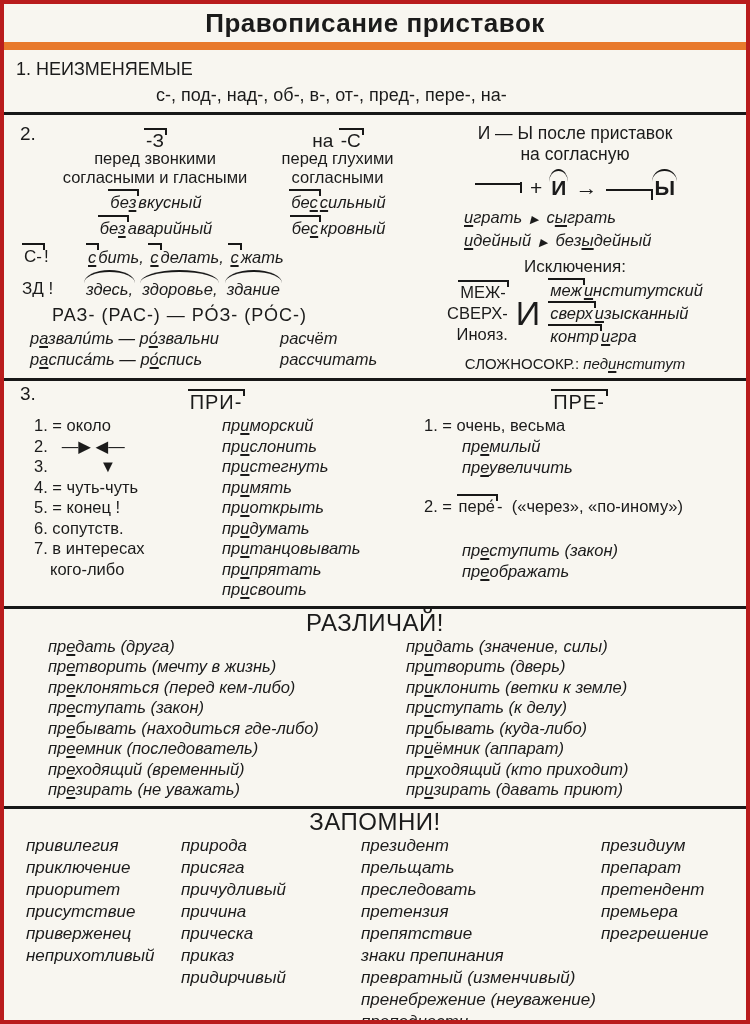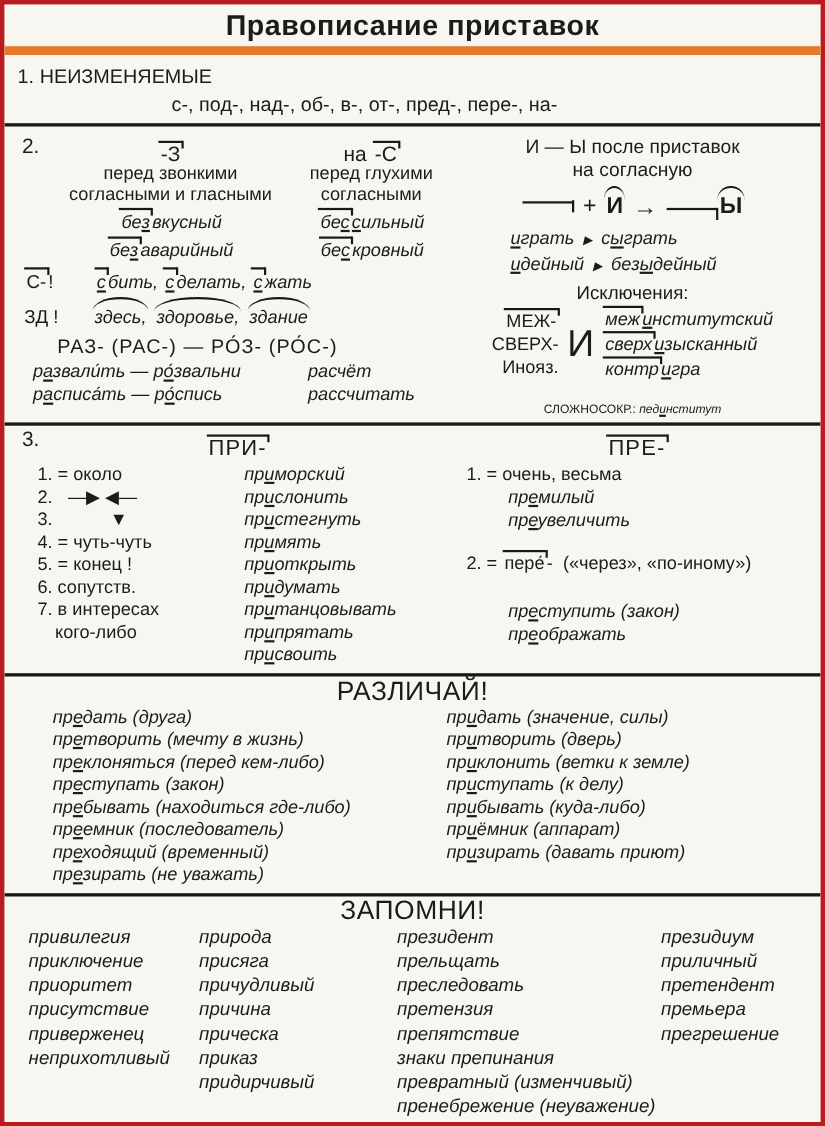--- a/index.html
+++ b/index.html
@@ -43,21 +43,21 @@
   .diagram{display:flex;align-items:center;justify-content:center;gap:9px;height:38px;margin-top:4px;font-size:21px}
   .dletter{font-size:21px;font-weight:700}
   .darrow{font-size:22px;font-weight:700}
   .iy-ex{text-align:left;margin-left:48px;line-height:21px}
   .iy-ex .sm-arr{font-size:11px;margin:0 8px}
   .excl-t{font-size:17px;margin-top:4px}
   .excl{display:flex;justify-content:center;align-items:center;gap:8px;margin-top:1px}
   .excl .pcol{text-align:right;line-height:21px}
   .excl .ecol{text-align:left;line-height:21px}
   .bigI{font-size:34px;line-height:34px}
-  .slozh{margin-top:19px;font-size:11px}
+  .slozh{margin-top:8px;font-size:15px}
   
   .s3{flex:0 0 212px;display:flex;font-size:16.5px}
   .s3-left{width:400px;flex:0 0 400px;position:relative}
   .s3-num{position:absolute;left:16px;top:2px;font-size:19px}
   .hdr-pfx{text-align:center;font-size:20px;letter-spacing:1px;height:26px;padding-top:2px}
   .pri-body{display:flex;margin-left:18px;margin-top:2px}
   .pri-conds{width:188px;line-height:20.5px}
   .pri-conds .ind{padding-left:16px}
   .pri-ex{line-height:20.5px}
   .arrow-pair{letter-spacing:0;margin-left:14px}
@@ -240,20 +240,21 @@
         <div>пр<u>е</u>ходящий (временный)</div>
         <div>пр<u>е</u>зирать (не уважать)</div>
       </div>
       <div class="razl-col r it">
         <div>пр<u>и</u>дать (значение, силы)</div>
         <div>пр<u>и</u>творить (дверь)</div>
         <div>пр<u>и</u>клонить (ветки к земле)</div>
         <div>пр<u>и</u>ступать (к делу)</div>
         <div>пр<u>и</u>бывать (куда-либо)</div>
         <div>пр<u>и</u>ёмник (аппарат)</div>
+        <div>пр<u>и</u>ходящий (кто приходит)</div>
         <div>пр<u>и</u>зирать (давать приют)</div>
       </div>
     </div>
   </div>
 
   <div class="sec zap">
     <div class="sec-h">ЗАПОМНИ!</div>
     <div class="zap-cols it">
       <div class="zap-col c1">
         <div>привилегия</div>
@@ -279,21 +280,21 @@
         <div>претензия</div>
         <div>препятствие</div>
         <div>знаки препинания</div>
         <div>превратный (изменчивый)</div>
         <div>пренебрежение (неуважение)</div>
         <div>преподнести</div>
 
       </div>
       <div class="zap-col c4">
         <div>президиум</div>
-        <div>приличный</div>
+        <div>препарат</div>
         <div>претендент</div>
         <div>премьера</div>
         <div>прегрешение</div>
       </div>
     </div>
   </div>
 
 </div>
 
 </body></html>

